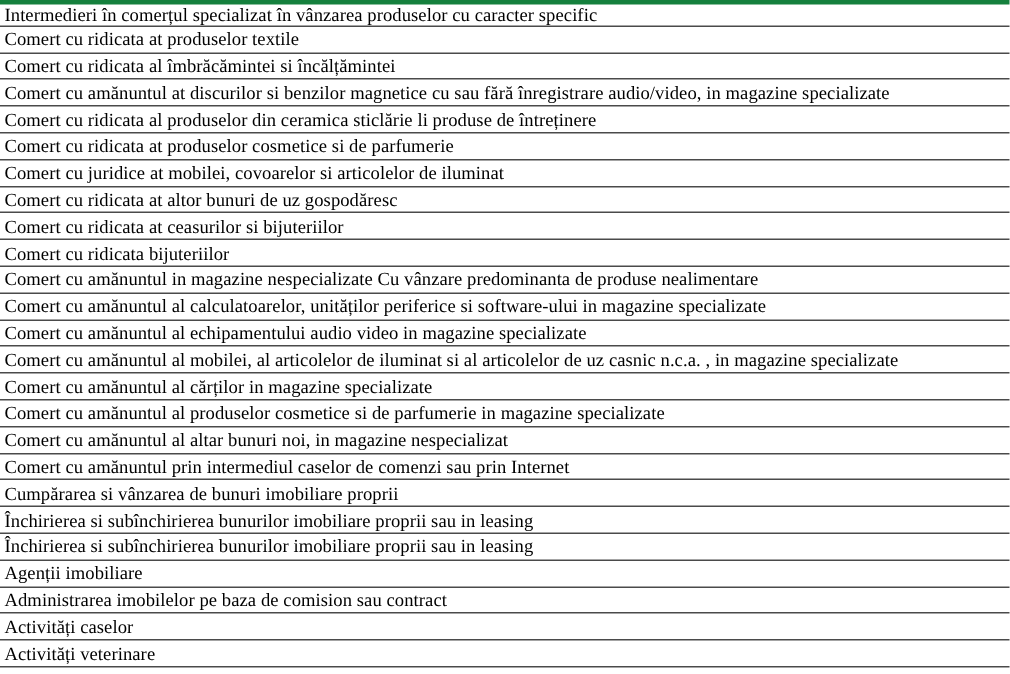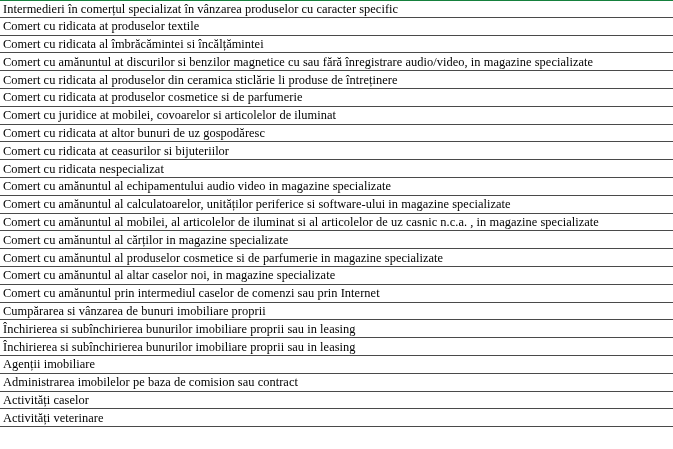--- a/index.html
+++ b/index.html
@@ -24,21 +24,21 @@
     border-bottom: 1px solid #4a4a4a;
     height: 17.8px;
     display: flex;
     align-items: center;
     padding-left: 3px;
     padding-right: 2px;
     overflow: hidden;
     white-space: nowrap;
   }
   .row:first-child {
-    border-top: 1px solid #15803d;
+    border-top: 3px solid #15803d;
   }
   .cell {
     font-family: "Liberation Serif", serif;
     font-size: 12.4px;
     line-height: 14px;
     color: #000000;
     letter-spacing: 0.05px;
   }
   .cell .u-red {
     text-decoration-color: #c23b22;
@@ -70,39 +70,42 @@
     <div class="row">
       <div class="cell">Comert cu juridice at mobilei, covoarelor si articolelor de iluminat</div>
     </div>
     <div class="row">
       <div class="cell">Comert cu ridicata at altor bunuri de uz gospodăresc</div>
     </div>
     <div class="row">
       <div class="cell">Comert cu ridicata at ceasurilor si bijuteriilor</div>
     </div>
     <div class="row">
-      <div class="cell">Comert cu ridicata nespecializat</div>
+      <div class="cell">Comert cu ridicata bijuteriilor</div>
+    </div>
+    <div class="row">
+      <div class="cell">Comert cu amănuntul in magazine nespecializate Cu vânzare predominanta de produse nealimentare</div>
+    </div>
+    <div class="row">
+      <div class="cell">Comert cu amănuntul al calculatoarelor, unităților periferice si software-ului in magazine specializate</div>
     </div>
     <div class="row">
       <div class="cell">Comert cu amănuntul al echipamentului audio video in magazine specializate</div>
-    </div>
-    <div class="row">
-      <div class="cell">Comert cu amănuntul al calculatoarelor, unităților periferice si software-ului in magazine specializate</div>
     </div>
     <div class="row">
       <div class="cell">Comert cu amănuntul al mobilei, al articolelor de iluminat si al articolelor de uz casnic <span class="u-red">n.c.a.</span> , in magazine specializate</div>
     </div>
     <div class="row">
       <div class="cell">Comert cu amănuntul al cărților in magazine specializate</div>
     </div>
     <div class="row">
       <div class="cell">Comert cu amănuntul al produselor cosmetice si de parfumerie in magazine specializate</div>
     </div>
     <div class="row">
-      <div class="cell">Comert cu amănuntul al altar caselor noi, in magazine specializate</div>
+      <div class="cell">Comert cu amănuntul al altar bunuri noi, in magazine nespecializat</div>
     </div>
     <div class="row">
       <div class="cell">Comert cu amănuntul prin intermediul caselor de comenzi sau prin Internet</div>
     </div>
     <div class="row">
       <div class="cell">Cumpărarea si vânzarea de bunuri imobiliare proprii</div>
     </div>
     <div class="row">
       <div class="cell">Închirierea si subînchirierea bunurilor imobiliare proprii sau in leasing</div>
     </div>

